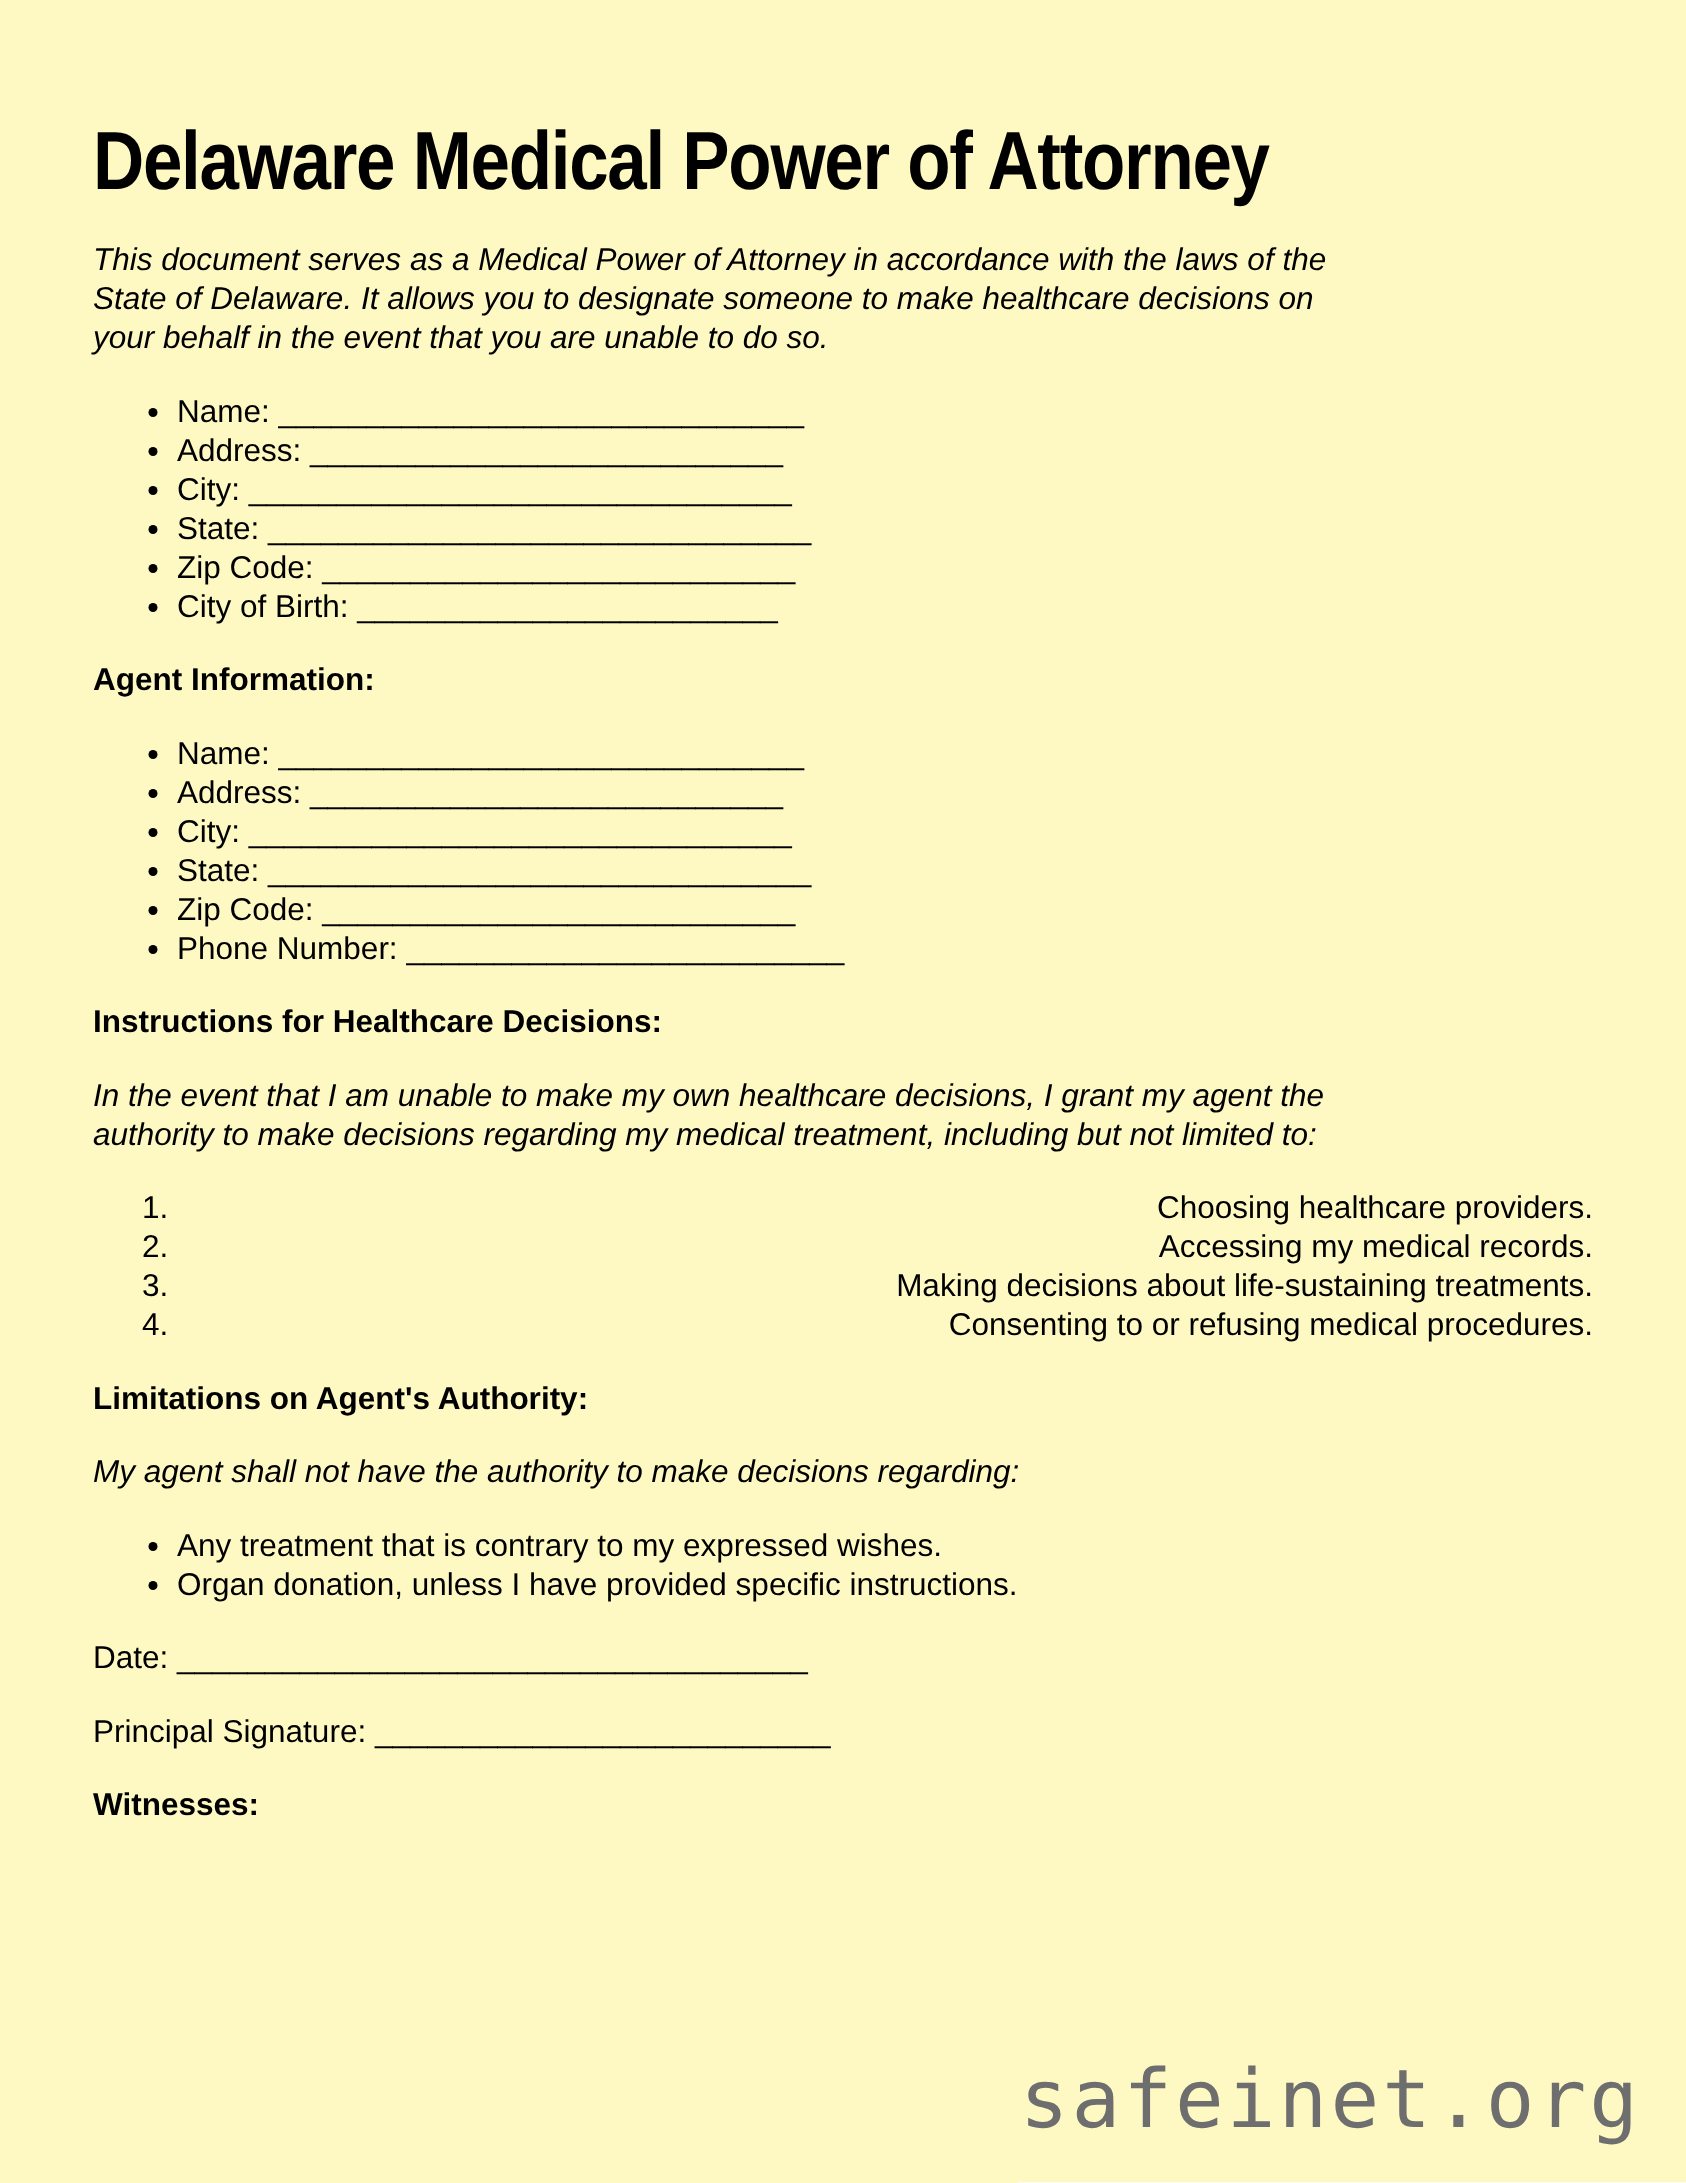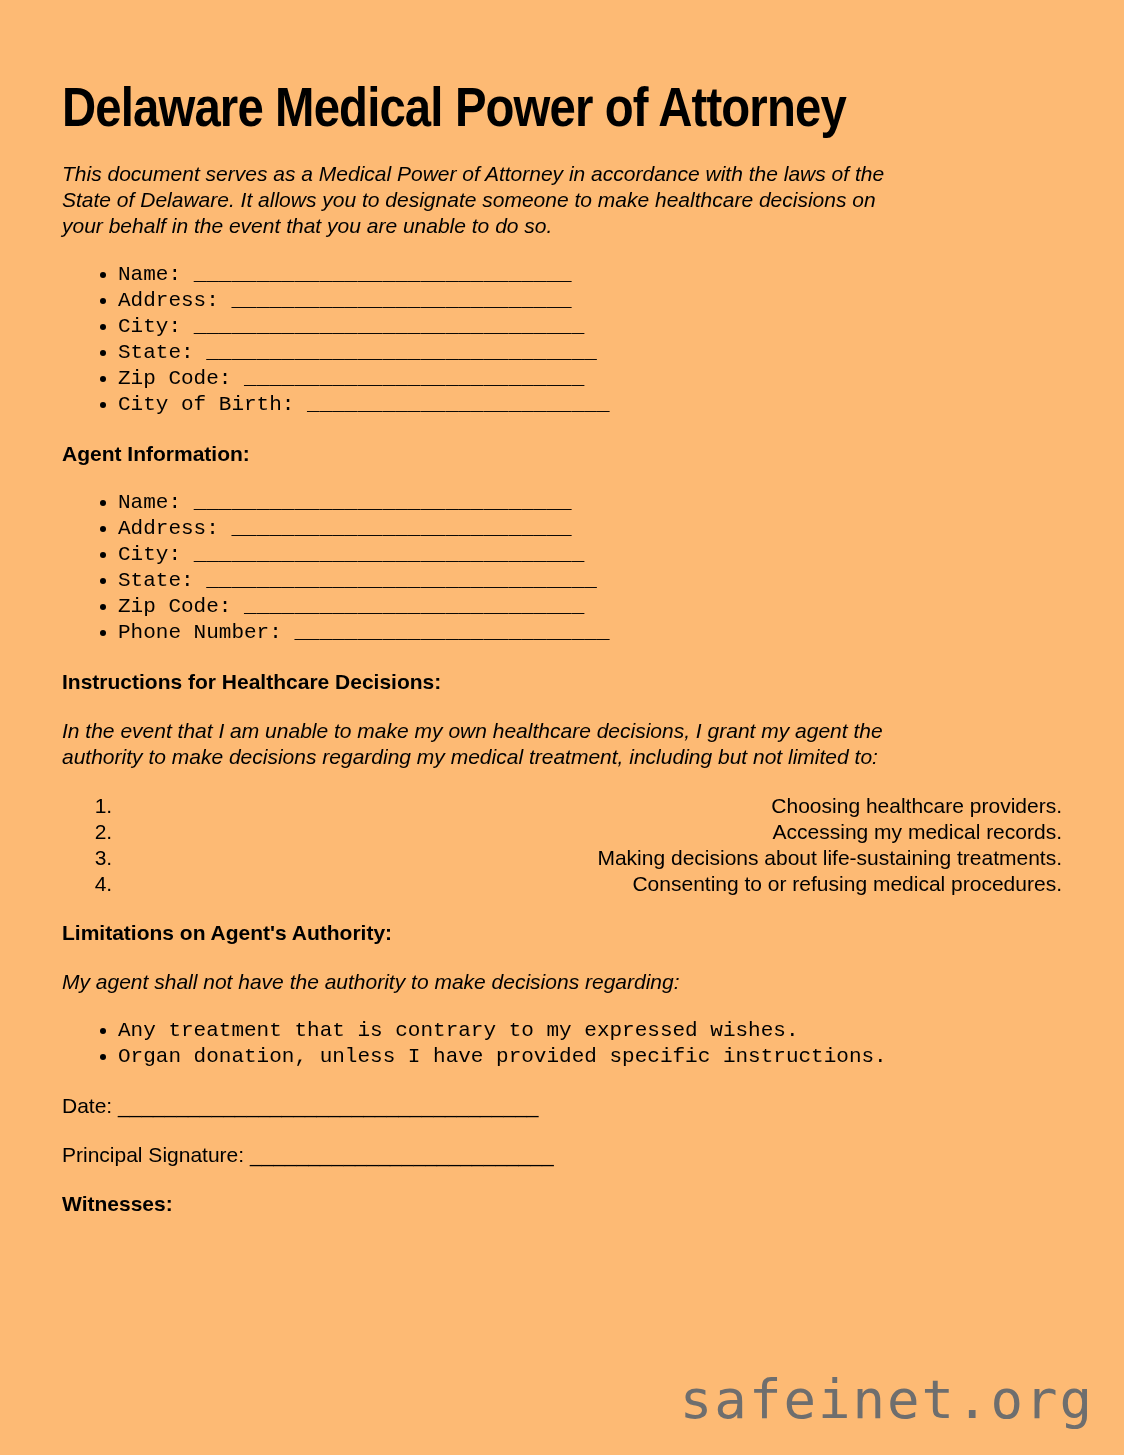--- a/index.html
+++ b/index.html
@@ -1,20 +1,20 @@
 <!DOCTYPE html>
 <html><head>
 <meta charset="utf-8">
 <style>
   html, body { margin: 0; padding: 0; background: #ffffff; }
   .page {
     position: relative;
     width: 1124px;
     height: 1455px;
-    background: #fdba74;
+    background: #fef9c3;
     color: #000000;
     font-family: "Liberation Sans", sans-serif;
     font-size: 21px;
     box-sizing: border-box;
     padding: 62px 62px 0 62px;
     overflow: hidden;
   }
   h1.doc-title {
     margin: 18px 0 26px 0;
     font-size: 55px;
@@ -35,21 +35,21 @@
     margin: 0 0 23px 0;
     line-height: 26px;
     font-weight: bold;
     font-size: 21px;
   }
   ul.fields, ol.numbered, ul.bullets {
     margin: 0 0 23px 0;
     padding: 0 0 0 56px;
     line-height: 26px;
   }
-  ul.fields li, ul.bullets li { list-style-type: disc; font-family: Liberation Mono, monospace; }
+  ul.fields li, ul.bullets li { list-style-type: disc; }
   ol.numbered li { list-style-type: decimal; text-align: right; }
   li { line-height: 26px; }
   .blank { letter-spacing: 0; white-space: nowrap; }
   .sig-line { margin: 0 0 23px 0; line-height: 26px; }
   .watermark {
     position: absolute;
     right: 30px;
     bottom: 24px;
     font-family: "DejaVu Sans Mono", monospace;
     font-size: 54px;

